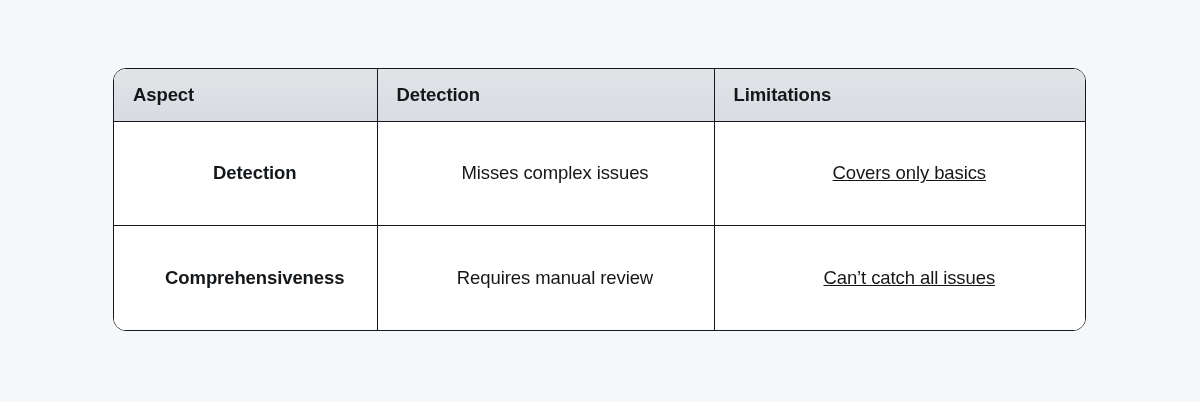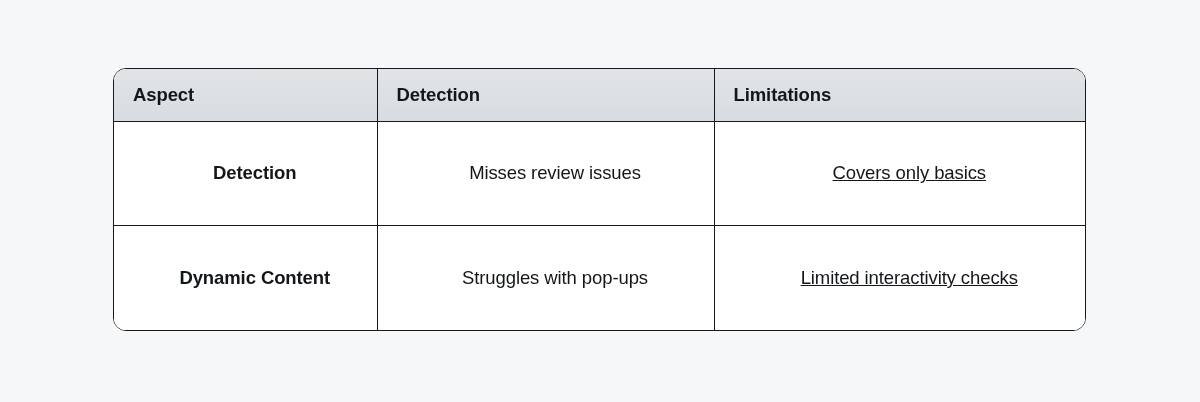--- a/index.html
+++ b/index.html
@@ -112,25 +112,25 @@
       <thead>
         <tr>
           <th>Aspect</th>
           <th>Detection</th>
           <th>Limitations</th>
         </tr>
       </thead>
       <tbody>
         <tr>
           <td class="aspect-cell">Detection</td>
-          <td>Misses review issues</td>
+          <td>Misses complex issues</td>
           <td>Covers only basics</td>
         </tr>
         <tr>
-          <td class="aspect-cell">Dynamic Content</td>
-          <td>Struggles with pop-ups</td>
-          <td>Limited interactivity checks</td>
+          <td class="aspect-cell">Comprehensiveness</td>
+          <td>Requires manual review</td>
+          <td>Can’t catch all issues</td>
         </tr>
       </tbody>
     </table>
   </div>
 
 </div>
 
 </body></html>

